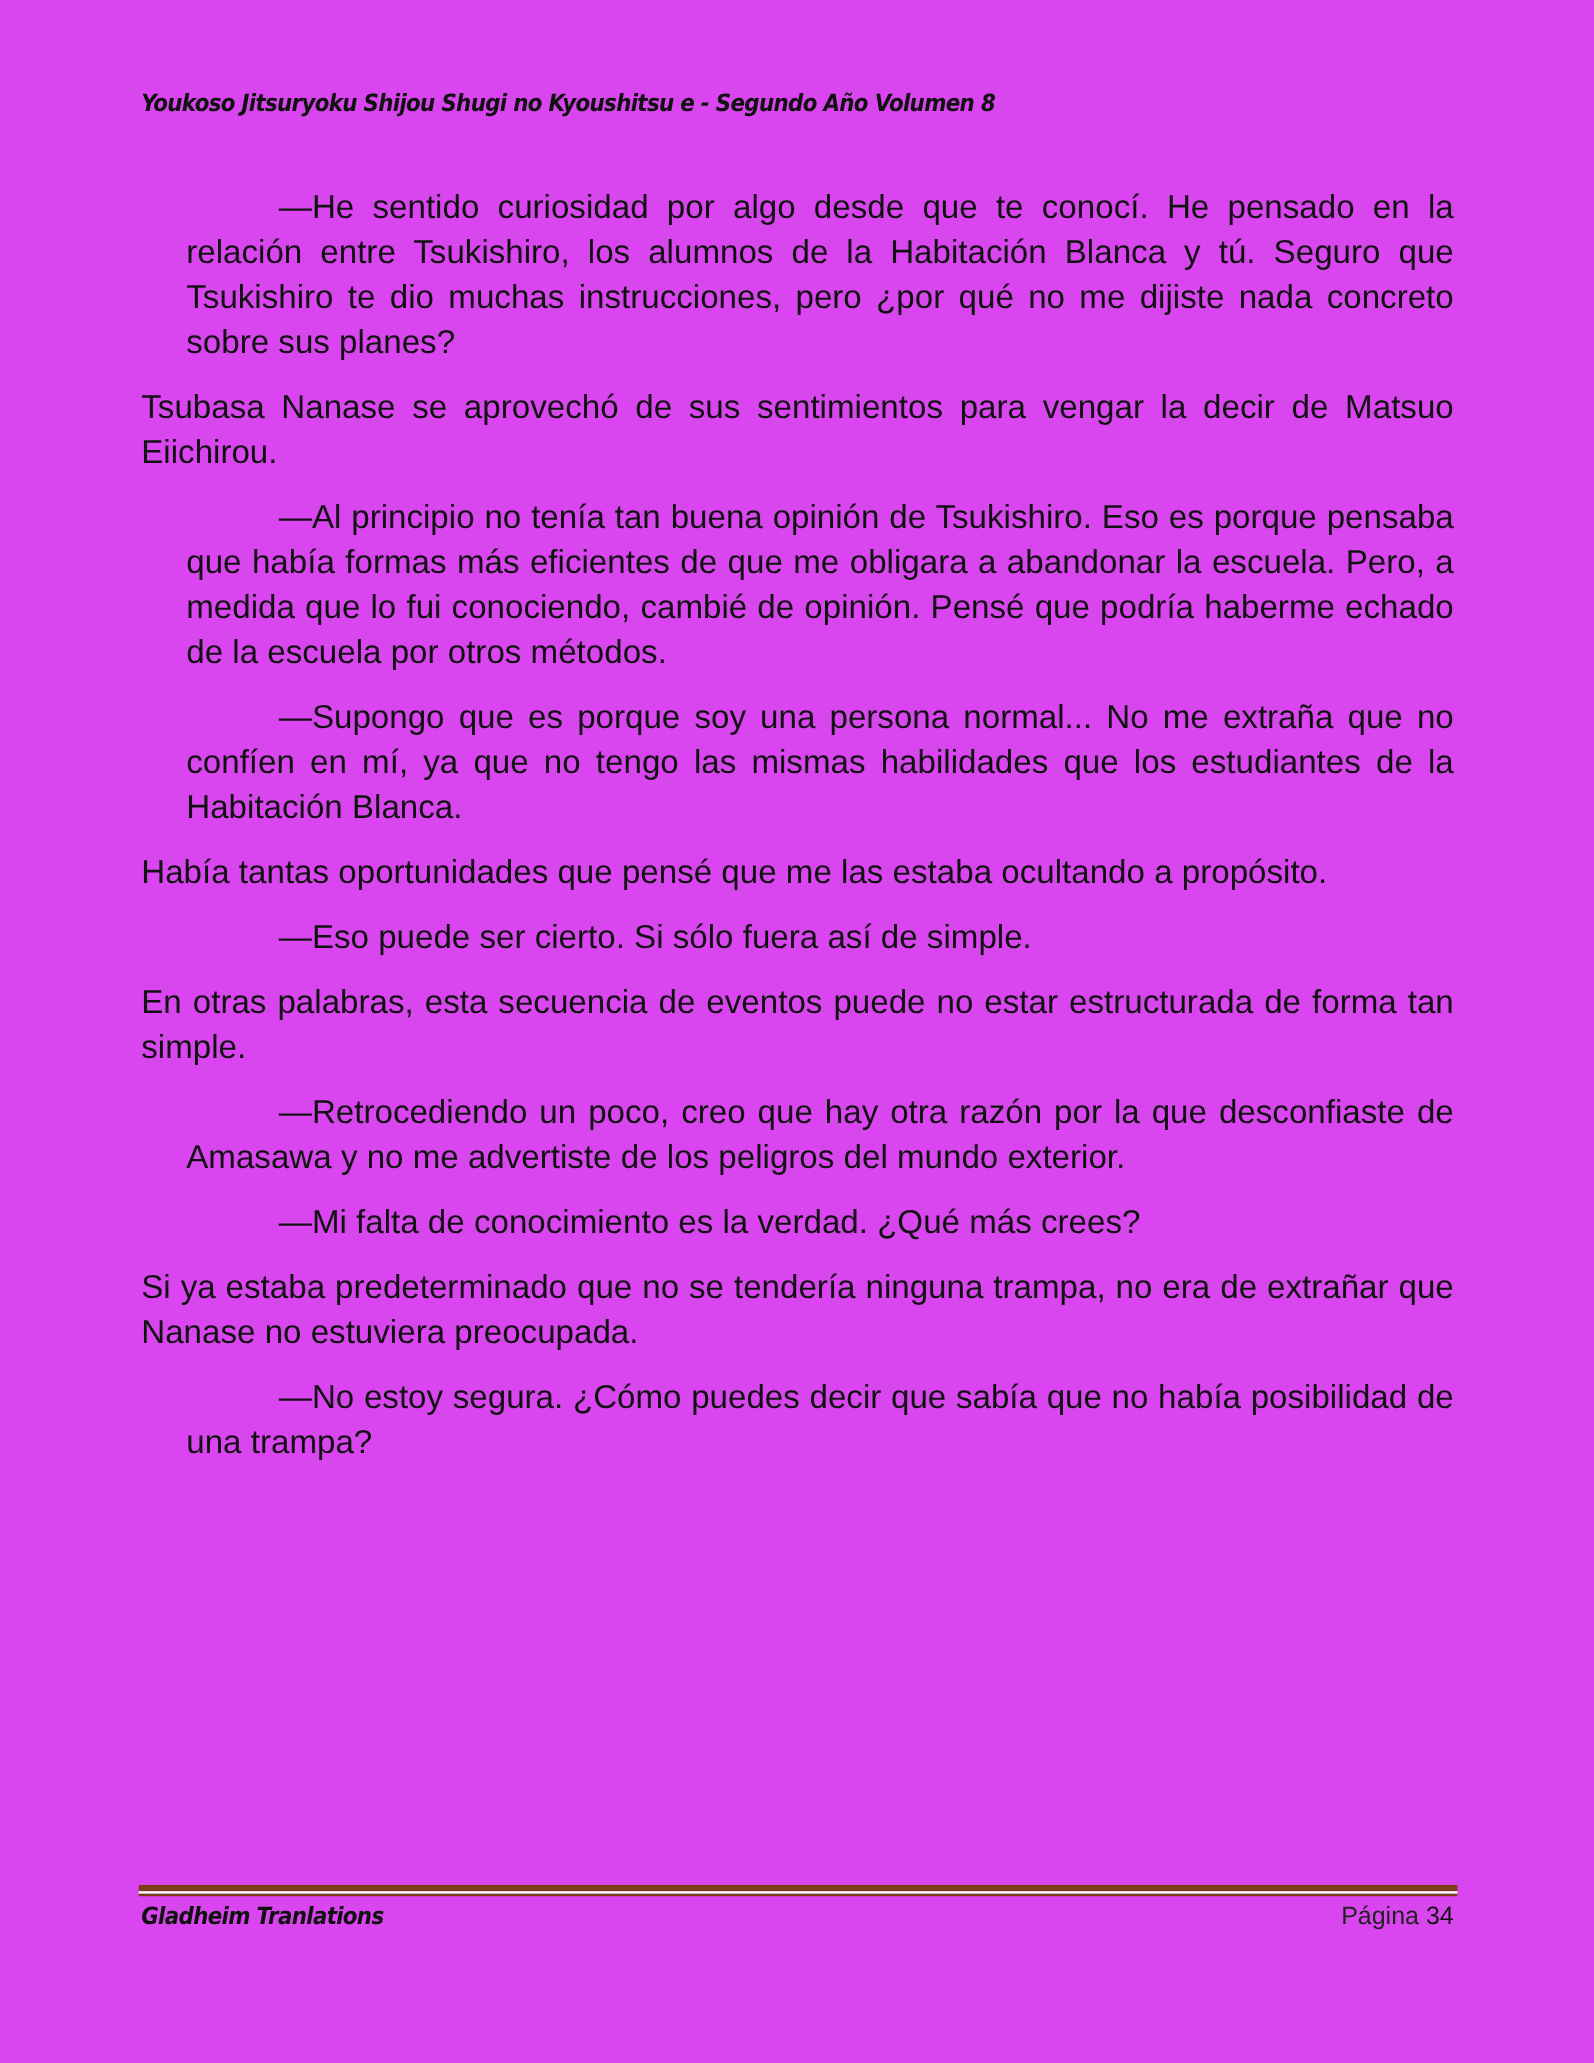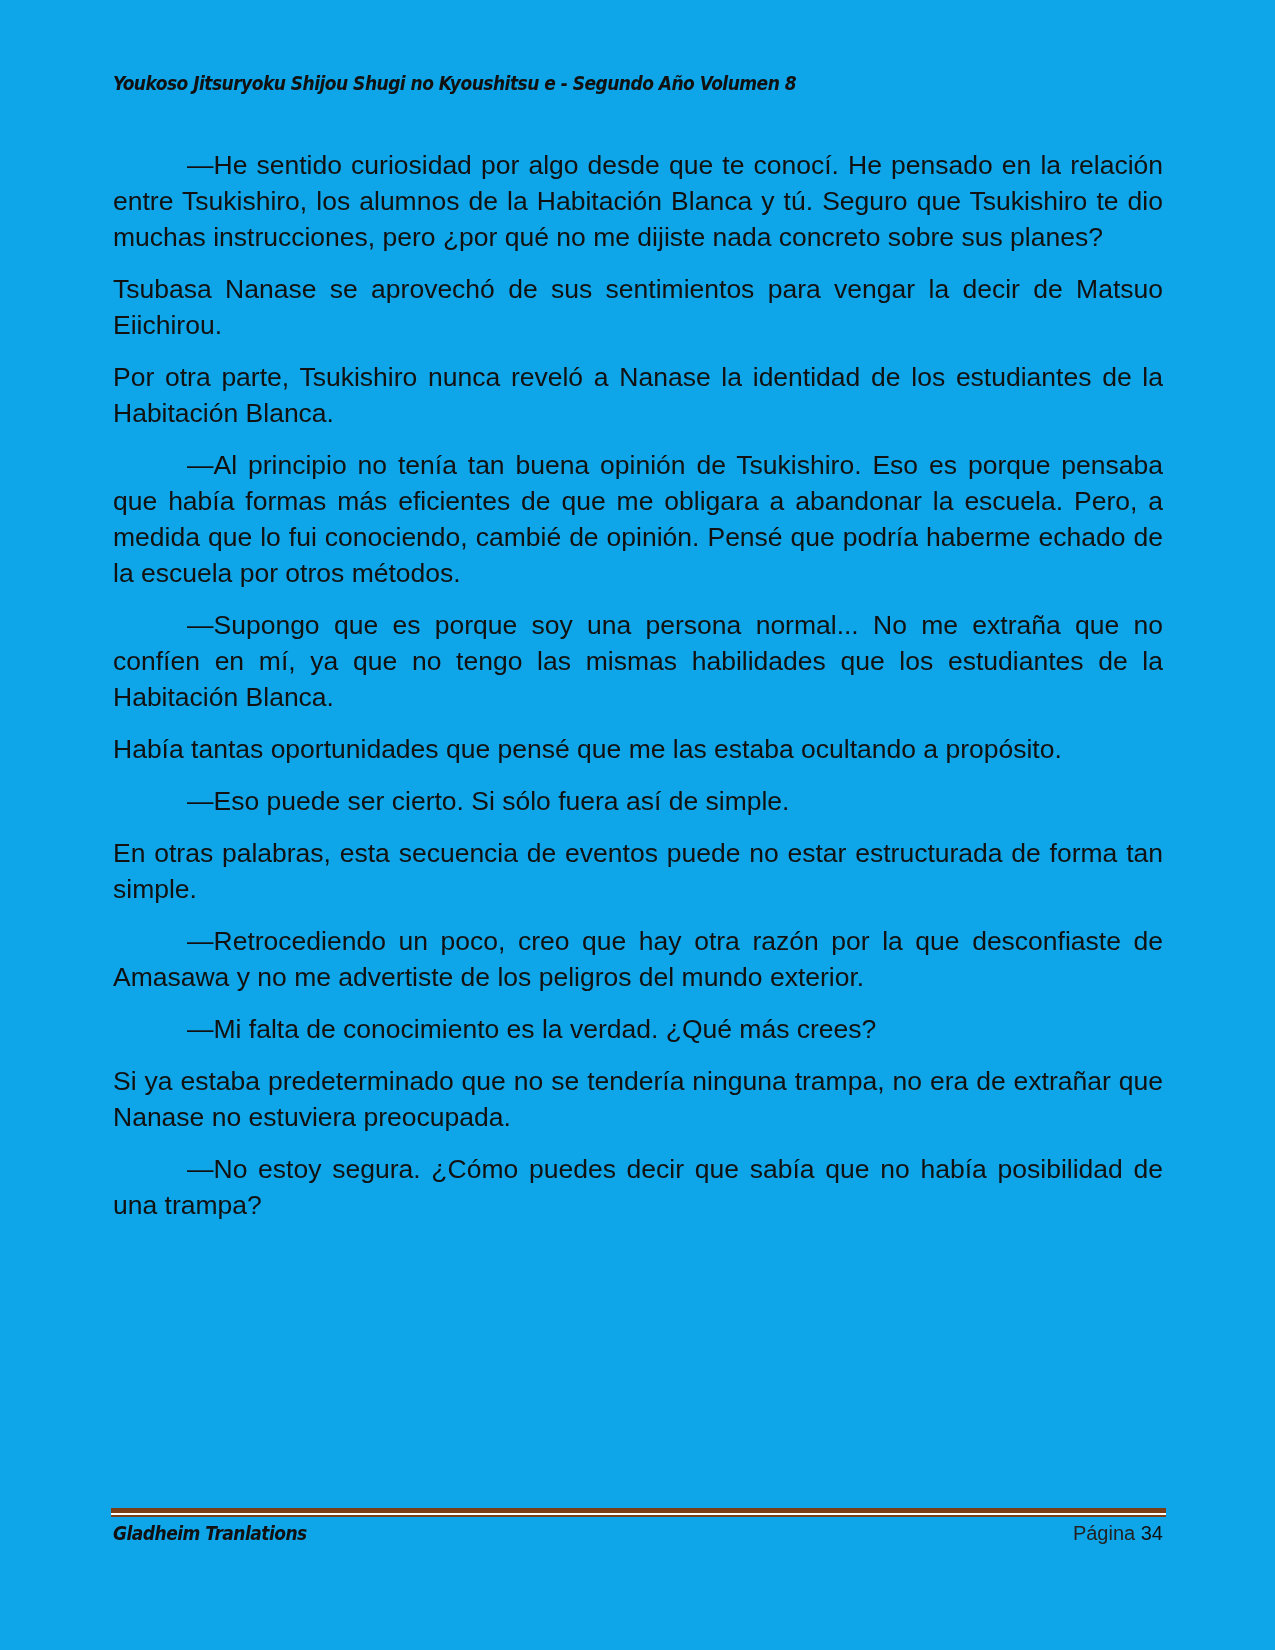--- a/index.html
+++ b/index.html
@@ -1,30 +1,30 @@
 <!DOCTYPE html>
 <html><head>
 <meta charset="utf-8">
 <style>
   html, body { margin: 0; padding: 0; background: #ffffff; }
   body { width: 1275px; height: 1650px; position: relative; overflow: hidden; }
-  .page { position: absolute; left: 0; top: 0; width: 1275px; height: 1650px; background: #0ea5e9; }
+  .page { position: absolute; left: 0; top: 0; width: 1275px; height: 1650px; background: #d946ef; }
   .header {
     position: absolute; left: 113px; top: 72px; width: 1050px;
     font-family: "DejaVu Sans", sans-serif; font-weight: bold; font-style: italic;
     font-size: 19px; color: #111; letter-spacing: -0.6px;
     transform: scaleX(0.9); transform-origin: left center; white-space: nowrap;
   }
   .body {
     position: absolute; left: 113px; top: 147px; width: 1050px;
     font-family: "Liberation Sans", sans-serif; font-size: 26.5px; line-height: 36px;
     color: #111; text-align: justify;
   }
   .body p { margin: 0 0 16px 0; }
-  .body p.dlg { text-indent: 74px; }
+  .body p.dlg { text-indent: 74px; margin-left: 36px; }
   .footer-rule {
     position: absolute; left: 111px; top: 1508px; width: 1055px;
   }
   .footer-rule .thick { height: 5px; background: #7a3e18; }
   .footer-rule .gap { height: 2px; background: #fff; }
   .footer-rule .thin { height: 1.5px; background: #7a3e18; }
   .footer-left {
     position: absolute; left: 113px; top: 1522px;
     font-family: "DejaVu Sans", sans-serif; font-weight: bold; font-style: italic;
     font-size: 19px; color: #111; letter-spacing: -0.6px;
@@ -38,21 +38,20 @@
 </style>
 </head>
 <body>
 
 <div class="page">
   <div class="header">Youkoso Jitsuryoku Shijou Shugi no Kyoushitsu e - Segundo Año Volumen 8</div>
 
   <div class="body">
     <p class="dlg">—He sentido curiosidad por algo desde que te conocí. He pensado en la relación entre Tsukishiro, los alumnos de la Habitación Blanca y tú. Seguro que Tsukishiro te dio muchas instrucciones, pero ¿por qué no me dijiste nada concreto sobre sus planes?</p>
     <p>Tsubasa Nanase se aprovechó de sus sentimientos para vengar la decir de Matsuo Eiichirou.</p>
-    <p>Por otra parte, Tsukishiro nunca reveló a Nanase la identidad de los estudiantes de la Habitación Blanca.</p>
     <p class="dlg">—Al principio no tenía tan buena opinión de Tsukishiro. Eso es porque pensaba que había formas más eficientes de que me obligara a abandonar la escuela. Pero, a medida que lo fui conociendo, cambié de opinión. Pensé que podría haberme echado de la escuela por otros métodos.</p>
     <p class="dlg">—Supongo que es porque soy una persona normal... No me extraña que no confíen en mí, ya que no tengo las mismas habilidades que los estudiantes de la Habitación Blanca.</p>
     <p>Había tantas oportunidades que pensé que me las estaba ocultando a propósito.</p>
     <p class="dlg">—Eso puede ser cierto. Si sólo fuera así de simple.</p>
     <p>En otras palabras, esta secuencia de eventos puede no estar estructurada de forma tan simple.</p>
     <p class="dlg">—Retrocediendo un poco, creo que hay otra razón por la que desconfiaste de Amasawa y no me advertiste de los peligros del mundo exterior.</p>
     <p class="dlg">—Mi falta de conocimiento es la verdad. ¿Qué más crees?</p>
     <p>Si ya estaba predeterminado que no se tendería ninguna trampa, no era de extrañar que Nanase no estuviera preocupada.</p>
     <p class="dlg">—No estoy segura. ¿Cómo puedes decir que sabía que no había posibilidad de una trampa?</p>
   </div>

